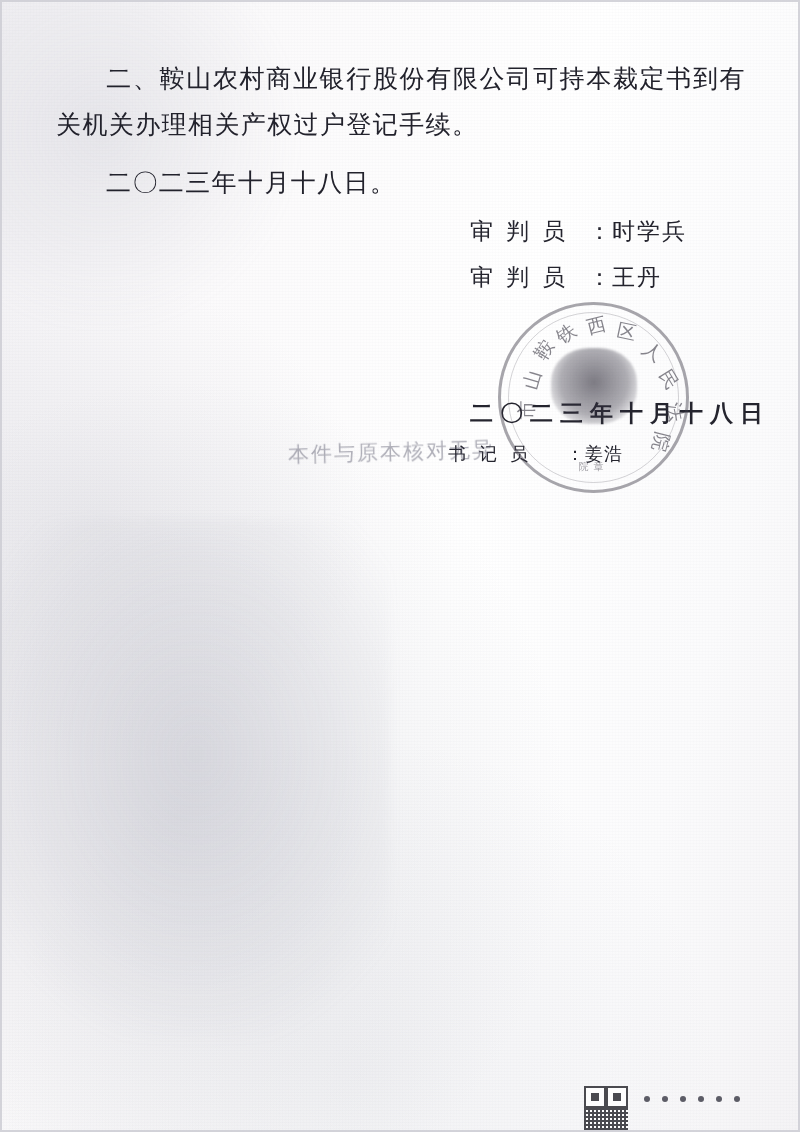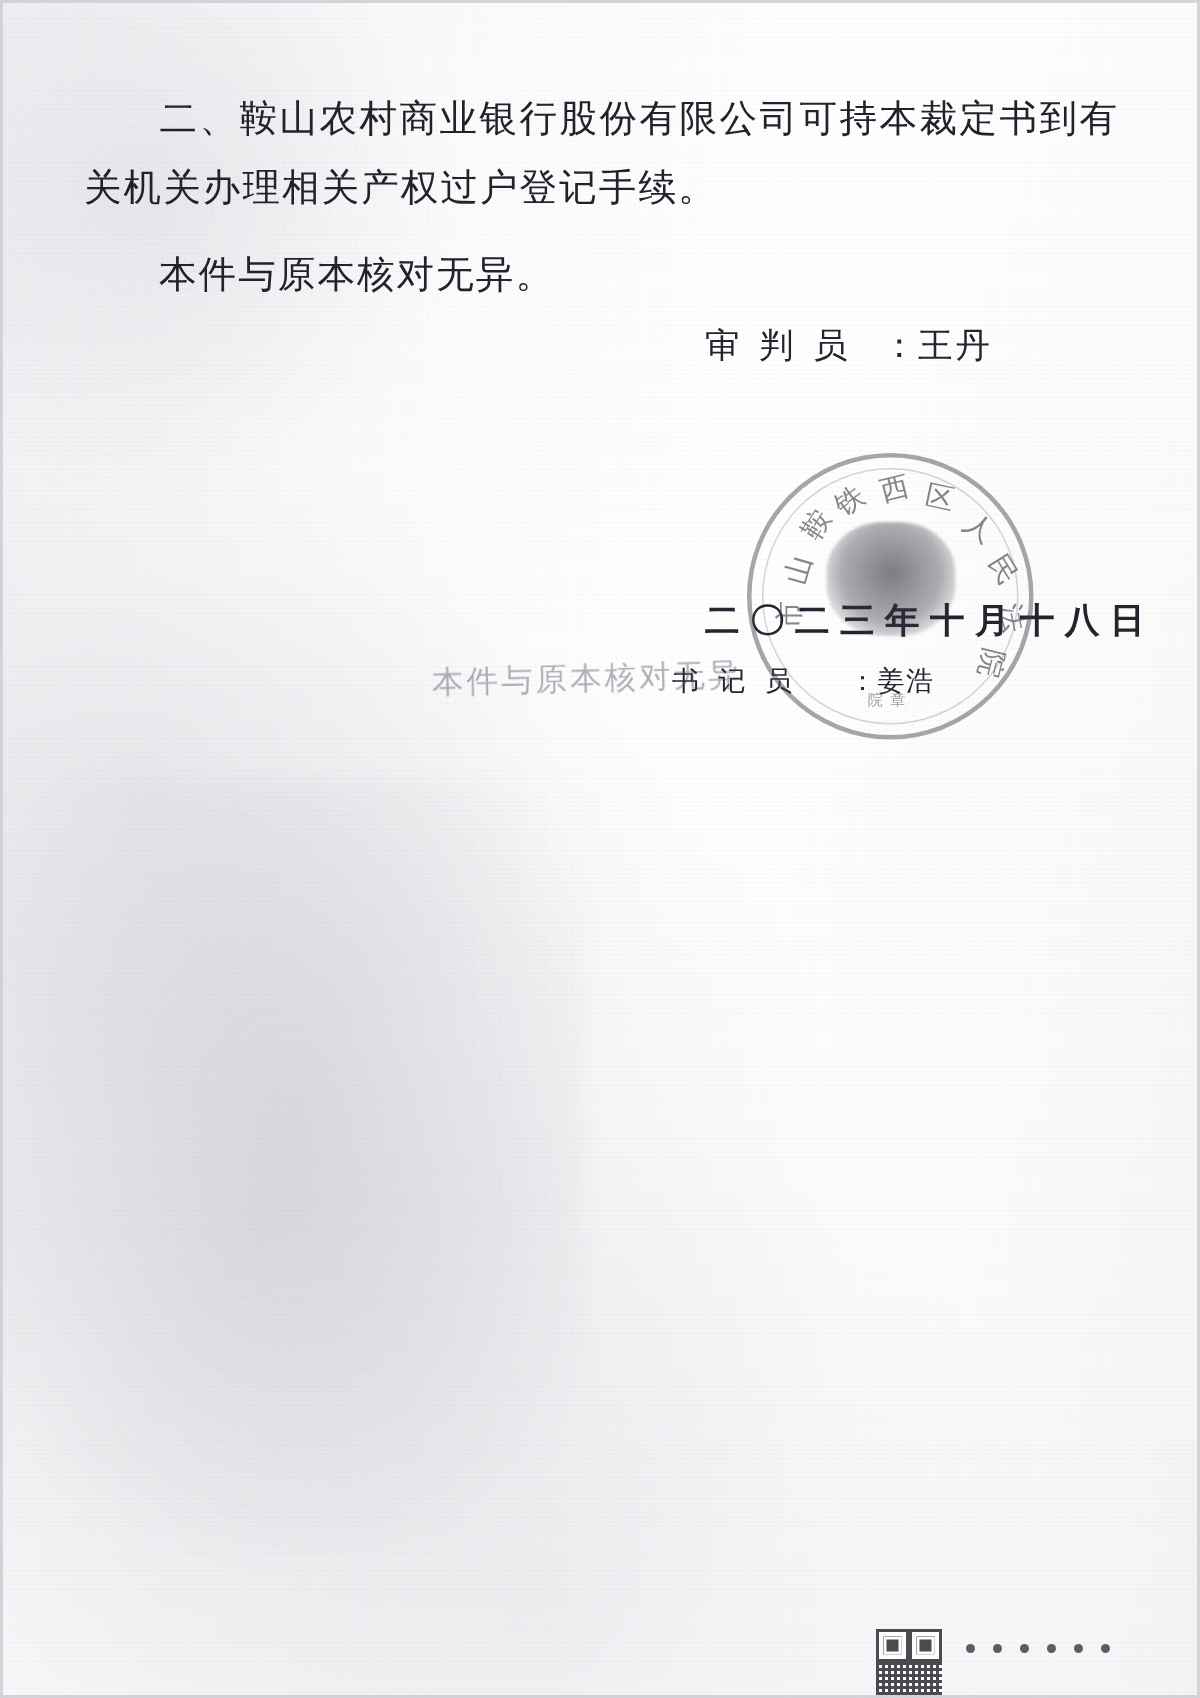--- a/index.html
+++ b/index.html
@@ -235,25 +235,28 @@
   <div class="paper-base"></div>
   <div class="paper-noise"></div>
   <div class="smudge-left"></div>
   <div class="smudge-top"></div>
 
   <div class="doc-text">
     <div class="para">
       <span class="ind"></span><span>二、鞍山农村商业银行股份有限公司可持本裁定书到有关机关办理相关产权过户登记手续。</span>
     </div>
     <div class="para">
-      <span class="ind"></span><span>本件与原本核对无异。</span>
+      <span class="ind"></span><span>二〇二三年十月十八日。</span>
     </div>
   </div>
 
   <div class="sig-block">
+    <div class="sig-line">
+      <span class="lbl">审判员</span>：<span class="nm">时学兵</span>
+    </div>
     <div class="sig-line">
       <span class="lbl">审判员</span>：<span class="nm">王丹</span>
     </div>
   </div>
 
   <div class="date-line">二〇二三年十月十八日</div>
 
   <div class="clerk-line">
     <span class="lbl">书记员</span>：<span class="nm">姜浩</span>
   </div>

